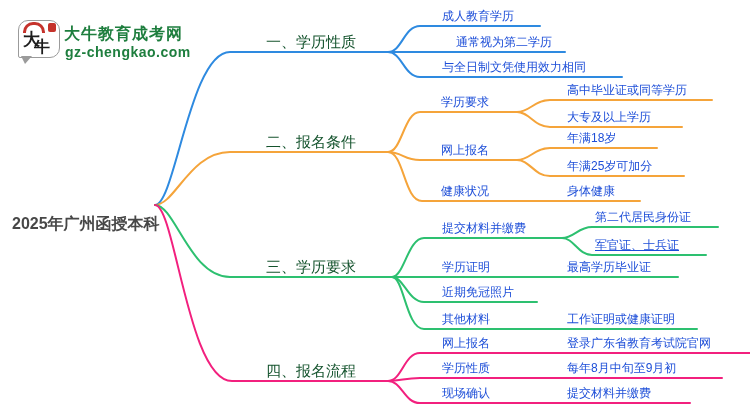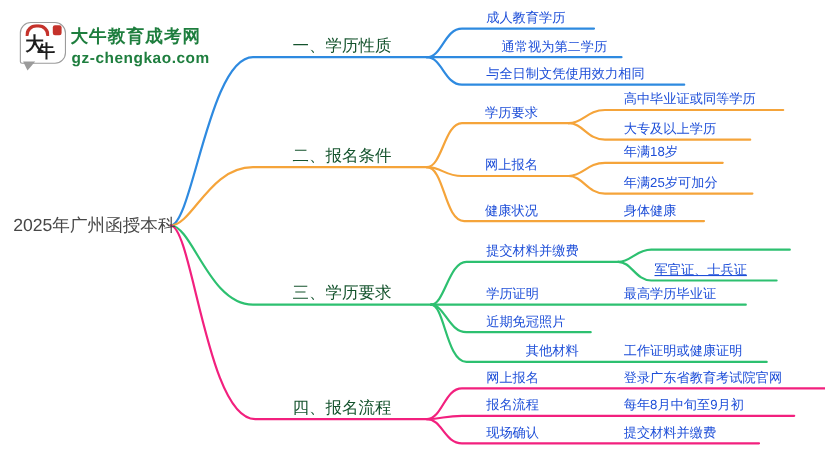--- a/index.html
+++ b/index.html
@@ -92,47 +92,48 @@
     </g>
 
     <g fill="none" stroke-width="2" stroke-linecap="round" stroke="#f2207e">
       <path d="M155,205 C175,205 188,381 232,381 L388,381"></path>
       <path d="M388,381 C402,381 404,353 420,353 L750,353"></path>
       <path d="M388,381 C402,381 404,378 420,378 L722,378"></path>
       <path d="M388,381 C402,381 404,403 420,403 L690,403"></path>
     </g>
   </svg>
 
-  <div class="node root-label" style="left:12px;top:197px;">2025年广州函授本科</div>
+  <div class="node root-label" style="left:12px;top:215px;font-weight:bold;">2025年广州函授本科</div>
 
   <div class="node blabel" style="left:266px;top:34px;">一、学历性质</div>
   <div class="node" style="left:442px;top:9px;">成人教育学历</div>
   <div class="node" style="left:456px;top:35px;">通常视为第二学历</div>
   <div class="node" style="left:442px;top:60px;">与全日制文凭使用效力相同</div>
 
   <div class="node blabel" style="left:266px;top:134px;">二、报名条件</div>
   <div class="node" style="left:441px;top:95px;">学历要求</div>
   <div class="node" style="left:567px;top:83px;">高中毕业证或同等学历</div>
   <div class="node" style="left:567px;top:110px;">大专及以上学历</div>
   <div class="node" style="left:441px;top:143px;">网上报名</div>
   <div class="node" style="left:567px;top:131px;">年满18岁</div>
   <div class="node" style="left:567px;top:159px;">年满25岁可加分</div>
   <div class="node" style="left:441px;top:184px;text-align:right;">健康状况</div>
   <div class="node" style="left:567px;top:184px;">身体健康</div>
 
   <div class="node blabel" style="left:266px;top:259px;">三、学历要求</div>
   <div class="node" style="left:442px;top:221px;">提交材料并缴费</div>
+  <div class="node" style="left:595px;top:210px;">第二代居民身份证</div>
   <div class="node" style="left:595px;top:238px;text-decoration:underline;">军官证、士兵证</div>
   <div class="node" style="left:442px;top:260px;">学历证明</div>
   <div class="node" style="left:567px;top:260px;">最高学历毕业证</div>
   <div class="node" style="left:442px;top:285px;">近期免冠照片</div>
-  <div class="node" style="left:442px;top:312px;margin-left:36px;">其他材料</div>
+  <div class="node" style="left:442px;top:312px;">其他材料</div>
   <div class="node" style="left:567px;top:312px;">工作证明或健康证明</div>
 
   <div class="node blabel" style="left:266px;top:363px;">四、报名流程</div>
   <div class="node" style="left:442px;top:336px;">网上报名</div>
   <div class="node" style="left:567px;top:336px;">登录广东省教育考试院官网</div>
-  <div class="node" style="left:442px;top:361px;">报名流程</div>
+  <div class="node" style="left:442px;top:361px;">学历性质</div>
   <div class="node" style="left:567px;top:361px;">每年8月中旬至9月初</div>
   <div class="node" style="left:442px;top:386px;">现场确认</div>
   <div class="node" style="left:567px;top:386px;">提交材料并缴费</div>
 
 </div>
 
 </body></html>

